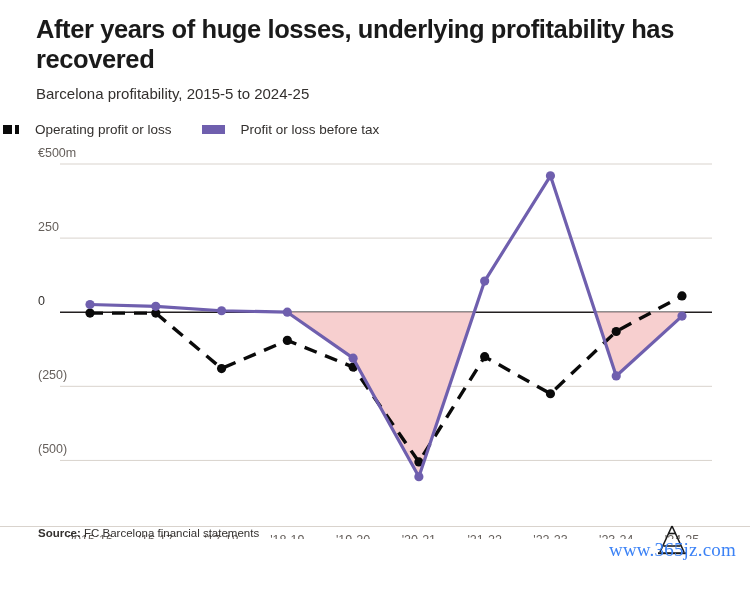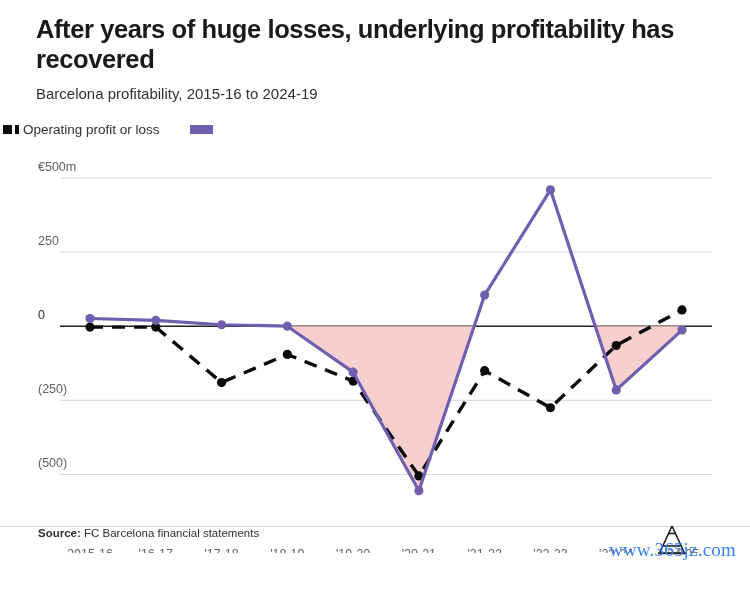--- a/index.html
+++ b/index.html
@@ -19,30 +19,30 @@
   }
   .chart-subtitle{
     font-size:15px;color:#33302e;margin:11px 0 0 0;font-weight:400;
   }
 
   
   .legend{
     display:flex;align-items:center;gap:30px;
     margin:20px 0 0 3px;padding-left:0;
   }
-  .legend-item{display:flex;align-items:center;gap:4px;}
+  .legend-item{display:flex;align-items:center;gap:16px;}
   .legend-label{font-size:13.5px;color:#33302e;white-space:nowrap;}
   .swatch-dashed{display:inline-flex;align-items:center;gap:3px;}
   .swatch-dashed i{display:block;background:#0a0a0a;}
   .swatch-dashed i.a{width:9px;height:9px;}
   .swatch-dashed i.b{width:4px;height:9px;}
   .swatch-solid{display:block;width:23px;height:9px;background:#6f5fae;}
 
   
-  .plot-wrap{position:relative;margin-top:16px;}
+  .plot-wrap{position:relative;margin-top:2px;}
   .plot{position:relative;width:750px;height:400px;}
   svg.canvas{position:absolute;left:0;top:0;}
 
   .ytick-label{
     font-size:12.5px;fill:#66605c;
     font-family:"Liberation Sans",sans-serif;
   }
   .ytick-label.zero{fill:#33302e;}
   .xtick-label{
     font-size:12.5px;fill:#66605c;
@@ -66,33 +66,34 @@
     letter-spacing:0.2px;white-space:nowrap;
   }
 </style>
 </head>
 <body>
 
 <div class="page">
 
   <div class="header">
     <h1 class="chart-title">After years of huge losses, underlying profitability has recovered</h1>
-    <p class="chart-subtitle">Barcelona profitability, 2015-16 to 2024-19</p>
+    <p class="chart-subtitle">Barcelona profitability, 2015-5 to 2024-25</p>
   </div>
 
   <div class="legend">
     <div class="legend-item">
       <span class="swatch-dashed">
         <i class="a"></i>
           <i class="b"></i>
       </span>
       <span class="legend-label">Operating profit or loss</span>
     </div>
     <div class="legend-item">
       <span class="swatch-solid"></span>
+      <span class="legend-label">Profit or loss before tax</span>
     </div>
   </div>
 
   <div class="plot-wrap">
     <div class="plot">
       <svg class="canvas" id="chart-svg" width="750" height="400">
           <line x1="60" x2="712" y1="25" y2="25" stroke="#d9d3cd" stroke-width="1"></line>
           <text x="38" y="18" class="ytick-label">€500m</text>
           <line x1="60" x2="712" y1="99.10714285714286" y2="99.10714285714286" stroke="#d9d3cd" stroke-width="1"></line>
           <text x="38" y="92.10714285714286" class="ytick-label">250</text>

